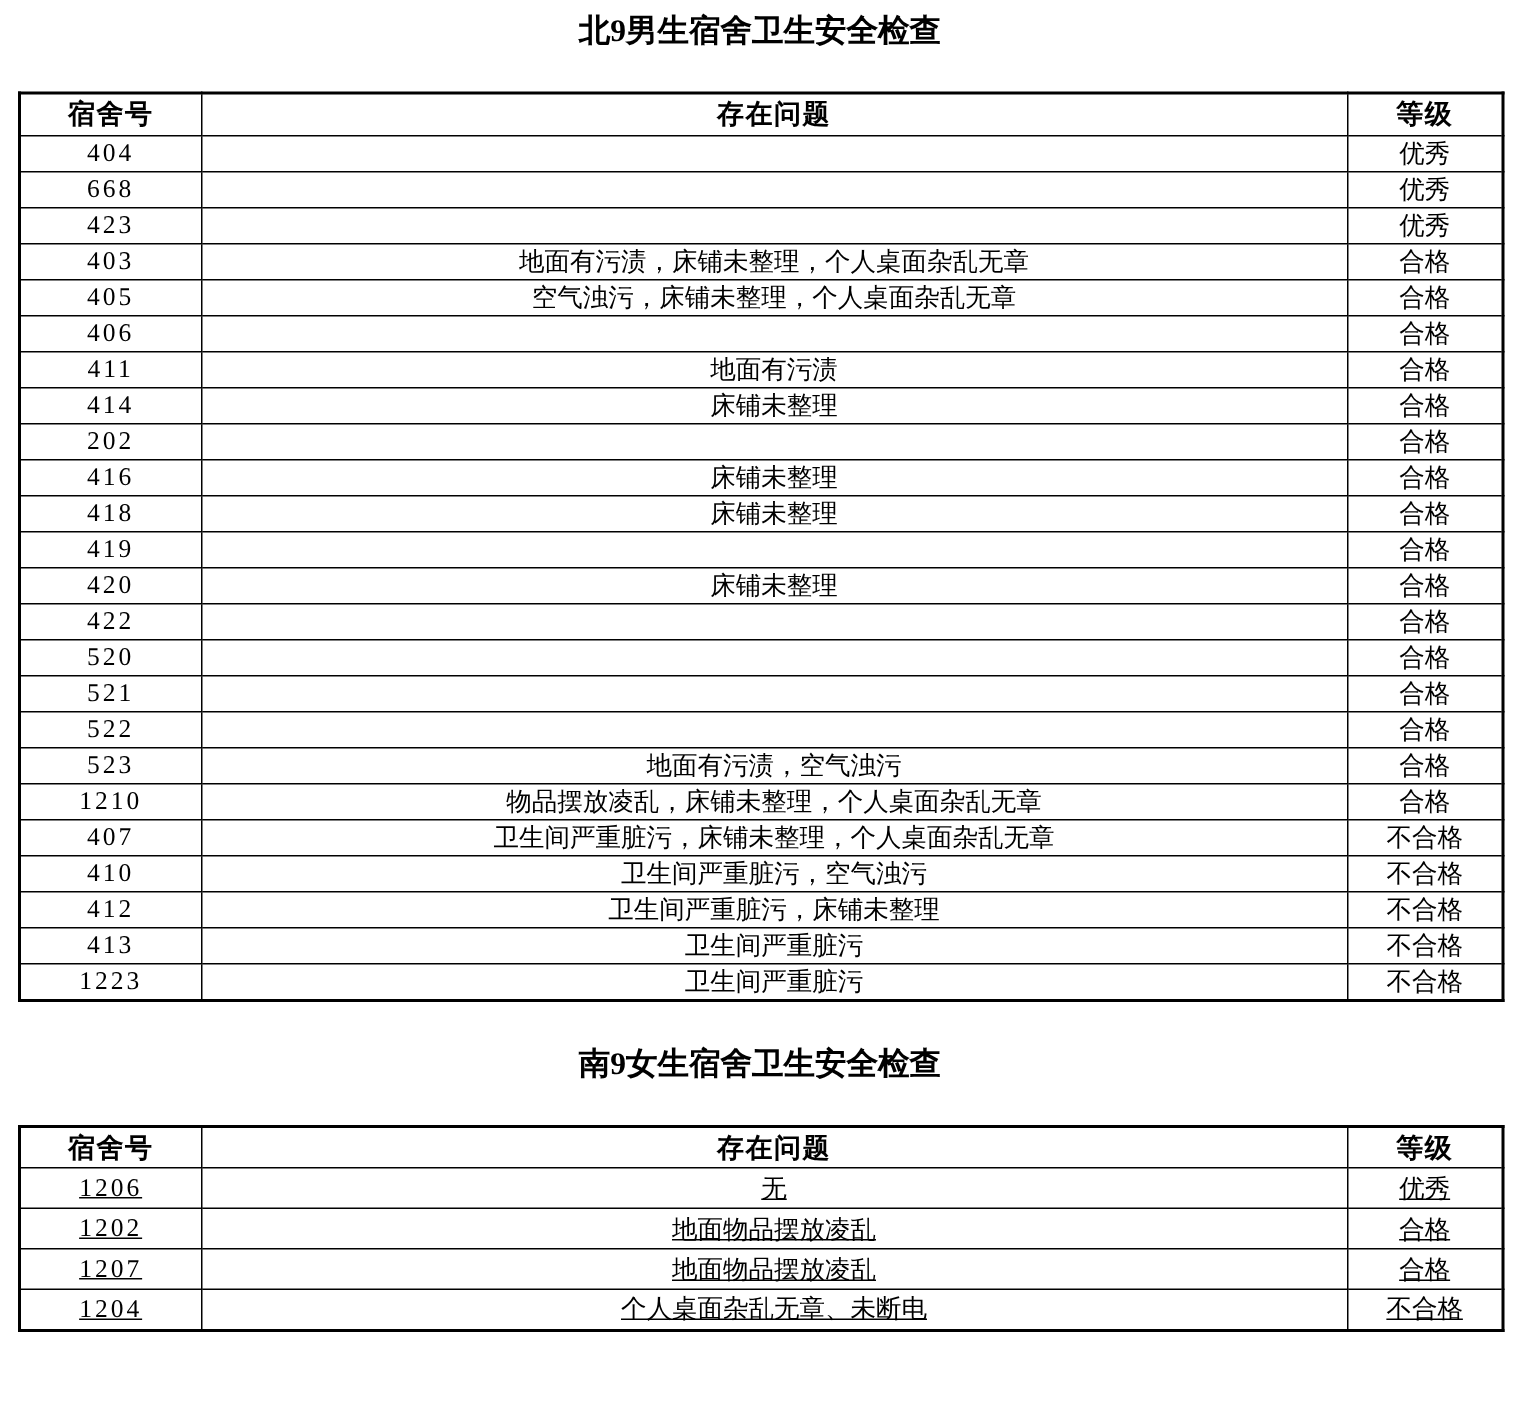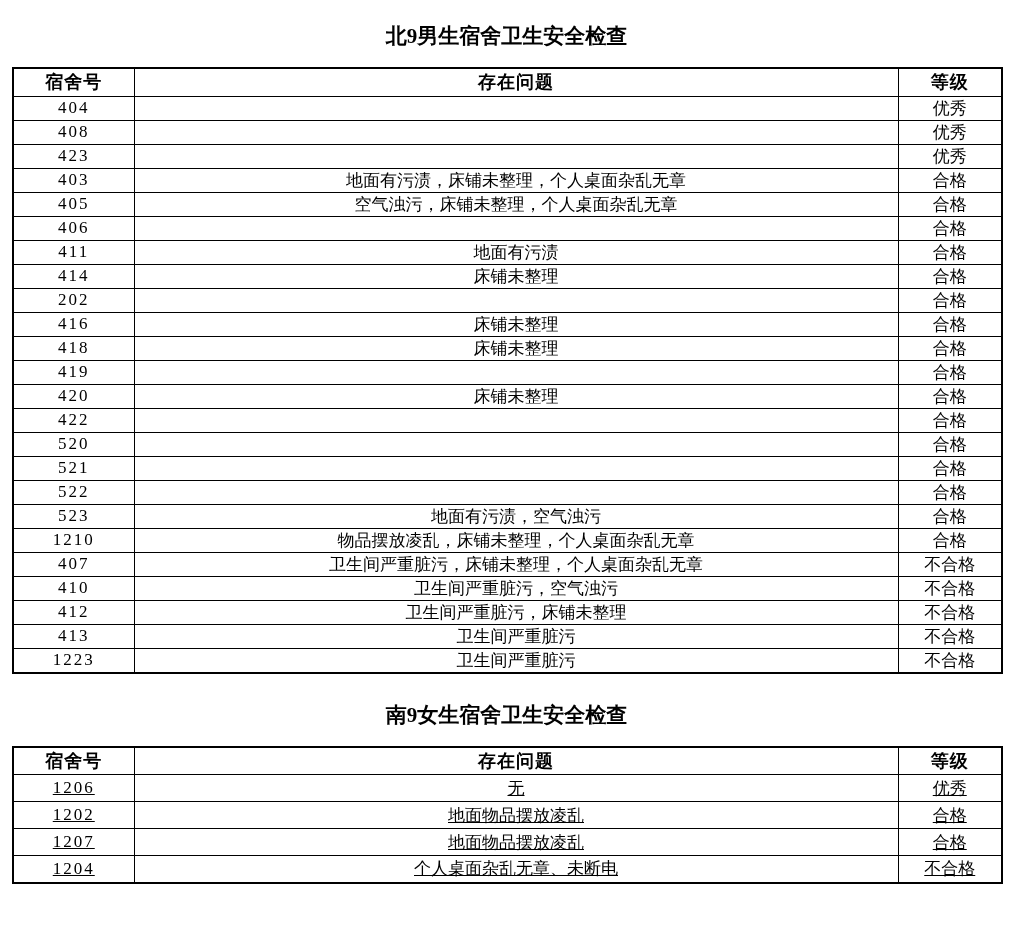--- a/index.html
+++ b/index.html
@@ -14,32 +14,32 @@
     width: 1013px;
     height: 949px;
     background: #ffffff;
     overflow: hidden;
   }
   .doc-title {
     text-align: center;
     font-weight: bold;
     font-size: 21px;
     line-height: 26px;
-    padding-top: 23px;
+    padding-top: 7px;
   }
   .doc-title.second {
     padding-top: 0;
     margin-top: 28px;
   }
   table.report-table {
     border-collapse: collapse;
     table-layout: fixed;
     width: 989px;
     margin-left: 12px;
-    margin-top: 18px;
+    margin-top: 28px;
     border: 2px solid #000000;
   }
   table.report-table th,
   table.report-table td {
     border: 1px solid #000000;
     text-align: center;
     vertical-align: middle;
     padding: 0 2px;
     overflow: hidden;
     white-space: nowrap;
@@ -81,21 +81,21 @@
         <th>等级</th>
       </tr>
     </thead>
     <tbody>
         <tr>
           <td>404</td>
           <td></td>
           <td>优秀</td>
         </tr>
         <tr>
-          <td>408</td>
+          <td>668</td>
           <td></td>
           <td>优秀</td>
         </tr>
         <tr>
           <td>423</td>
           <td></td>
           <td>优秀</td>
         </tr>
         <tr>
           <td>403</td>

